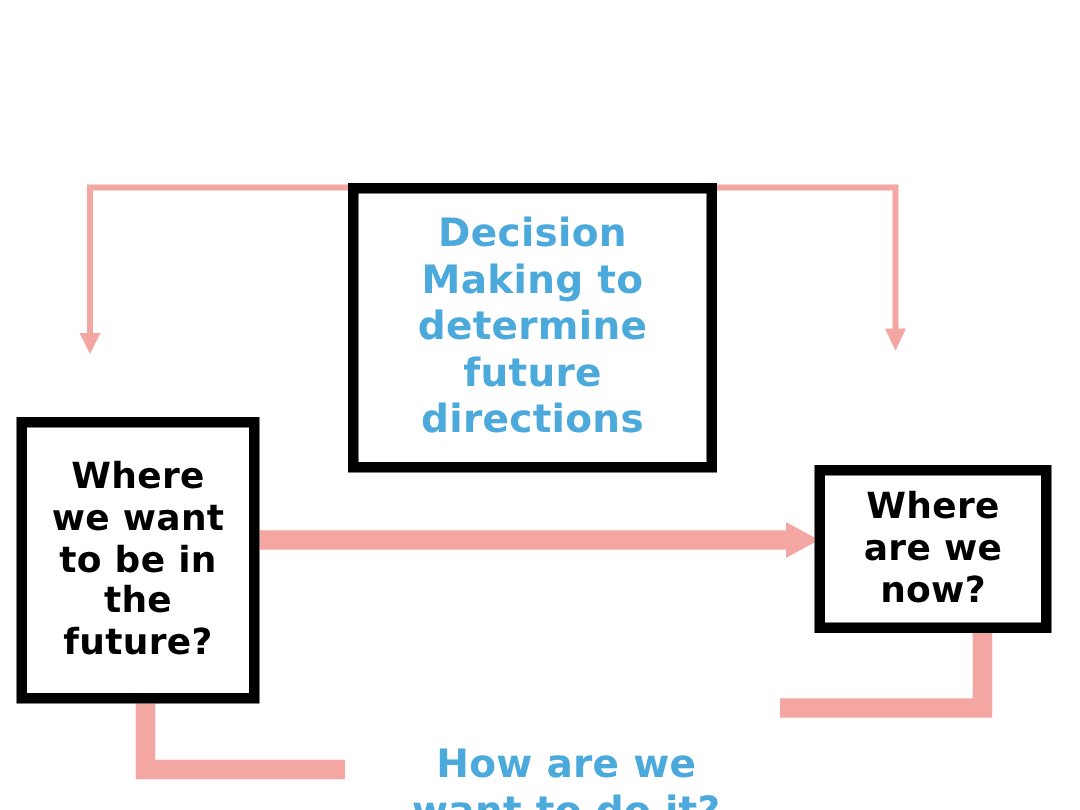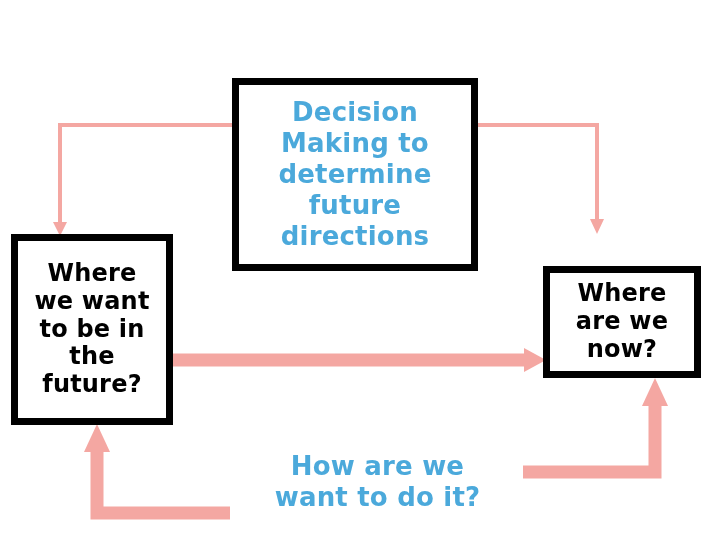--- a/index.html
+++ b/index.html
@@ -26,20 +26,21 @@
   }
   .node {
     position: absolute;
     box-sizing: border-box;
     background: #ffffff;
     display: flex;
     align-items: center;
     justify-content: center;
     text-align: center;
     z-index: 2;
+    margin-top: 44px;
   }
   .node-text {
     display: block;
     width: 100%;
     font-weight: bold;
     line-height: 1.16;
     white-space: pre-line;
     letter-spacing: 0.2px;
   }
 

